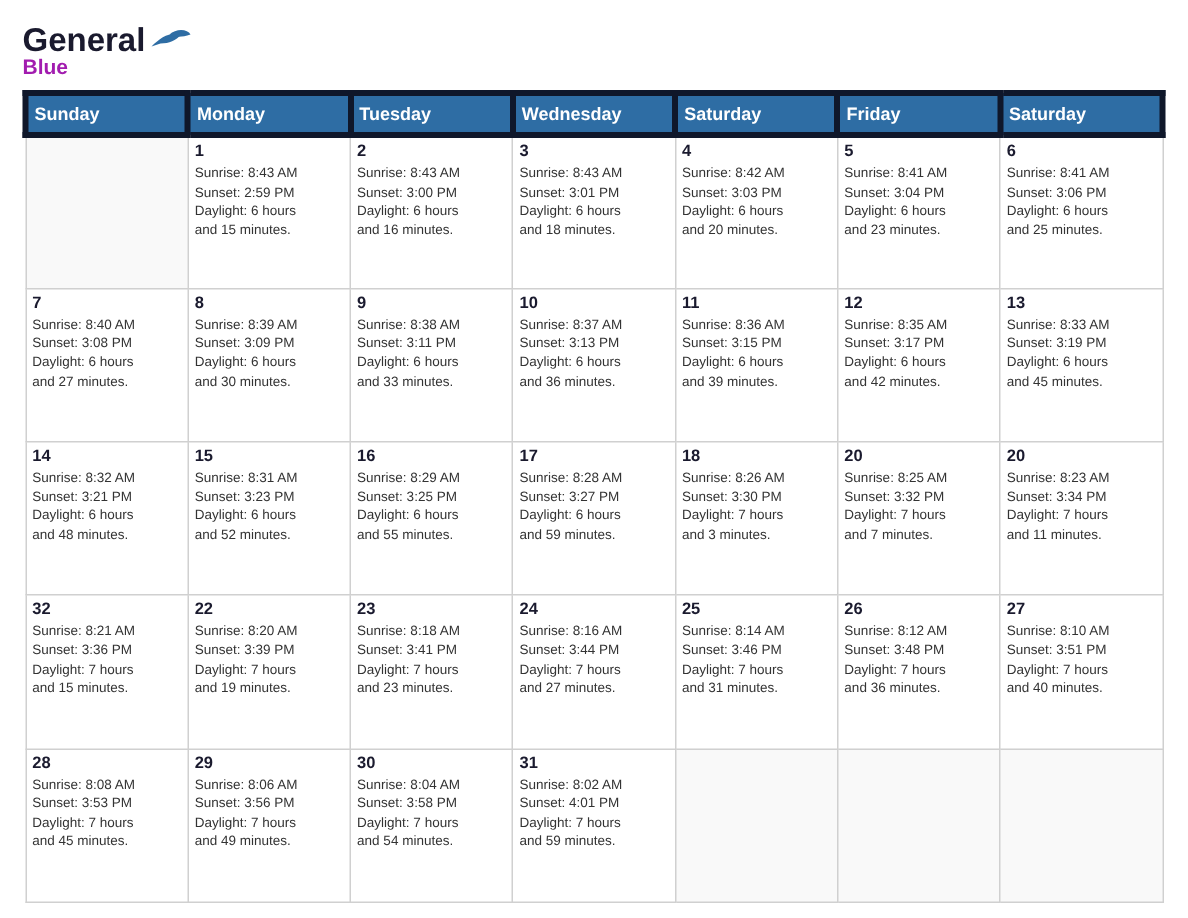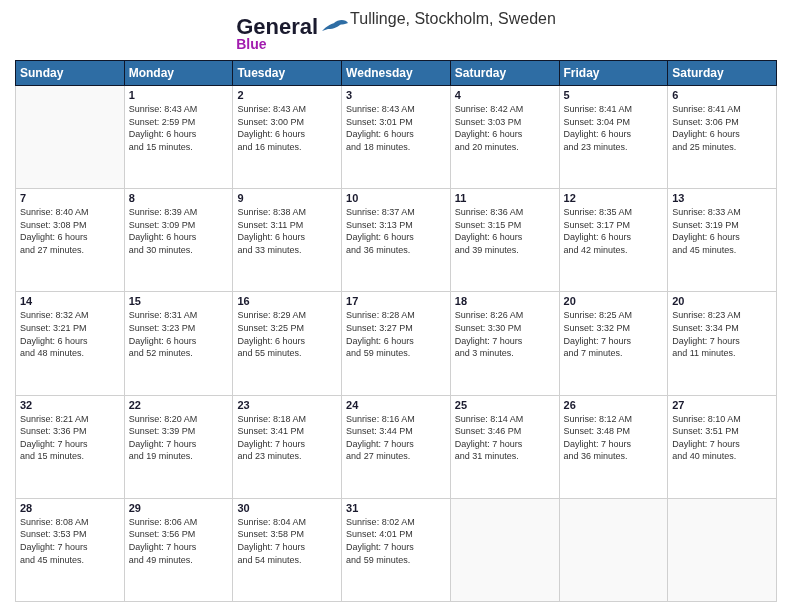--- a/index.html
+++ b/index.html
@@ -12,21 +12,21 @@
     }
     .page {
       width: 792px;
       height: 612px;
       padding: 10px 15px;
       display: flex;
       flex-direction: column;
     }
     .header {
       display: flex;
-      justify-content: center;
+      justify-content: flex-start;
       align-items: flex-start;
       margin-bottom: 8px;
     }
     .logo {
       display: flex;
       flex-direction: column;
       align-items: flex-start;
       margin-top: 4px;
     }
     .logo-bird {
@@ -57,21 +57,21 @@
       border-collapse: collapse;
       flex: 1;
     }
     .calendar-table th {
       background: #2e6da4;
       color: #fff;
       font-size: 12px;
       font-weight: bold;
       padding: 5px 4px;
       text-align: left;
-      border: 1px solid #0f172a;
+      border: 4px solid #0f172a;
     }
     .calendar-table td {
       vertical-align: top;
       border: 1px solid #d0d0d0;
       padding: 3px 4px;
       font-size: 9.5px;
       color: #333;
       width: calc(100% / 7);
       height: 80px;
     }
@@ -100,21 +100,20 @@
       <div class="logo-row">
         <span style="font-size:22px;font-weight:bold;color:#1a1a2e;">General</span>
         <svg class="logo-bird" viewBox="0 0 30 18" xmlns="http://www.w3.org/2000/svg">
           <path d="M2 14 C8 8, 14 4, 22 6 C18 10, 14 12, 8 12 Z" fill="#2e6da4"></path>
           <path d="M14 6 C18 2, 26 2, 28 6 C22 8, 18 8, 14 6 Z" fill="#2e6da4"></path>
         </svg>
       </div>
       <span style="font-size:14px;font-weight:bold;color:#a21caf;margin-top:-4px;">Blue</span>
     </div>
     <div class="title-block">
-      <div class="calendar-subtitle">Tullinge, Stockholm, Sweden</div>
     </div>
   </div>
 
   <table class="calendar-table">
     <thead>
       <tr>
         <th>Sunday</th>
         <th>Monday</th>
         <th>Tuesday</th>
         <th>Wednesday</th>

